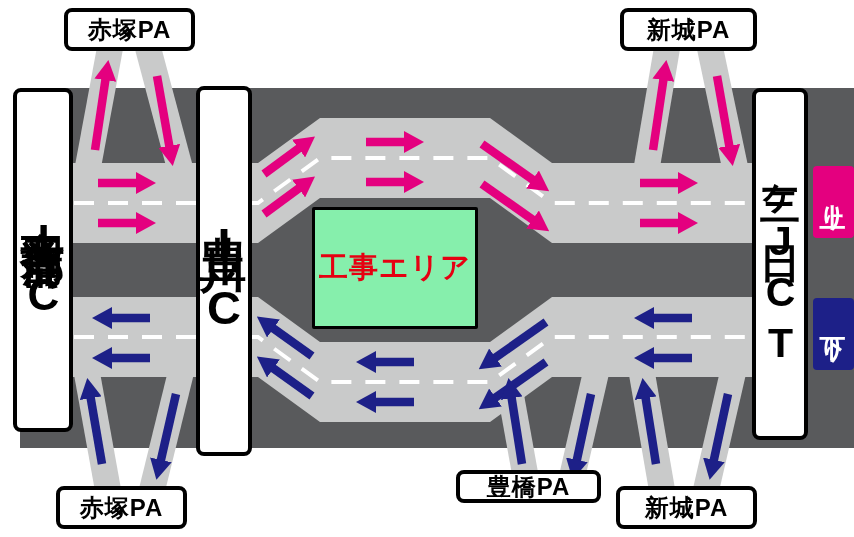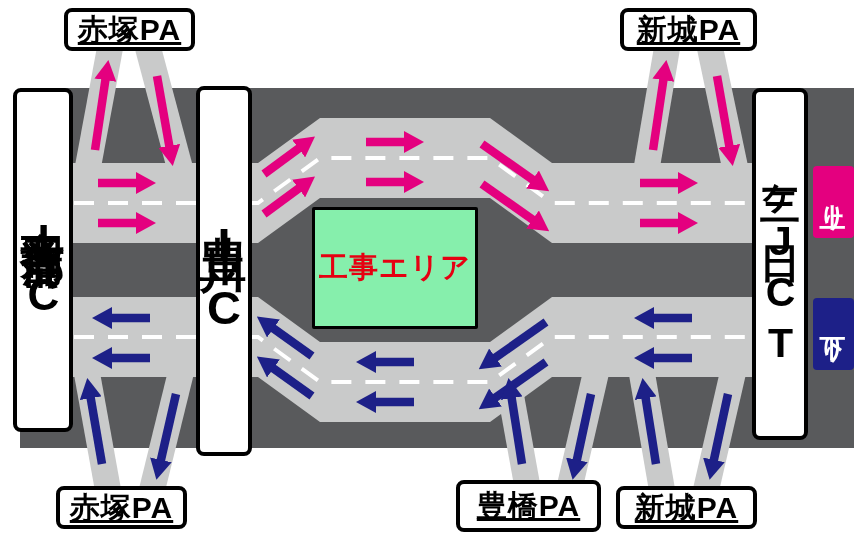--- a/index.html
+++ b/index.html
@@ -6,31 +6,31 @@
   html,body { background:#ffffff; }
   body { font-family:"Liberation Sans","DejaVu Sans",sans-serif; }
   .stage { position:relative; width:854px; height:537px; background:#ffffff; overflow:hidden; }
   .stage > svg { position:absolute; left:0; top:0; }
 
   .label-box {
     position:absolute; background:#ffffff; border:4px solid #000;
     border-radius:8px; display:flex; align-items:center; justify-content:center;
     font-weight:bold; color:#000; text-align:center; line-height:1;
   }
-  .label-h { font-size:30px; letter-spacing:1px;text-decoration:underline; }
+  .label-h { font-size:24px; letter-spacing:1px; }
   .label-v { writing-mode:vertical-rl; text-orientation:upright; }
 
   .v-otowa    { left:13px;  top:88px;  width:60px; height:344px; font-size:44px; letter-spacing:5px; }
   .v-toyokawa { left:196px; top:86px;  width:56px; height:370px; font-size:47px; letter-spacing:10px; }
   .v-mikkabi  { left:752px; top:88px;  width:56px; height:352px; font-size:41px; letter-spacing:5px; }
 
   .pa-akatsuka-top    { left:64px;  top:8px;   width:131px; height:43px; }
   .pa-shinshiro-top   { left:620px; top:8px;   width:137px; height:43px; }
   .pa-akatsuka-btm    { left:56px;  top:486px; width:131px; height:43px; }
-  .pa-toyohashi-btm   { left:456px; top:480px; width:145px; height:52px; }
+  .pa-toyohashi-btm   { left:456px; top:470px; width:145px; height:33px; }
   .pa-shinshiro-btm   { left:616px; top:486px; width:141px; height:43px; }
 
   .construction {
     position:absolute; left:312px; top:207px; width:166px; height:122px;
     background:#86efac; border:3px solid #000; border-radius:2px;
     display:flex; align-items:center; justify-content:center;
     font-weight:bold; font-size:29px; color:#e60012; letter-spacing:1px;
   }
 
   .dir-tag {

